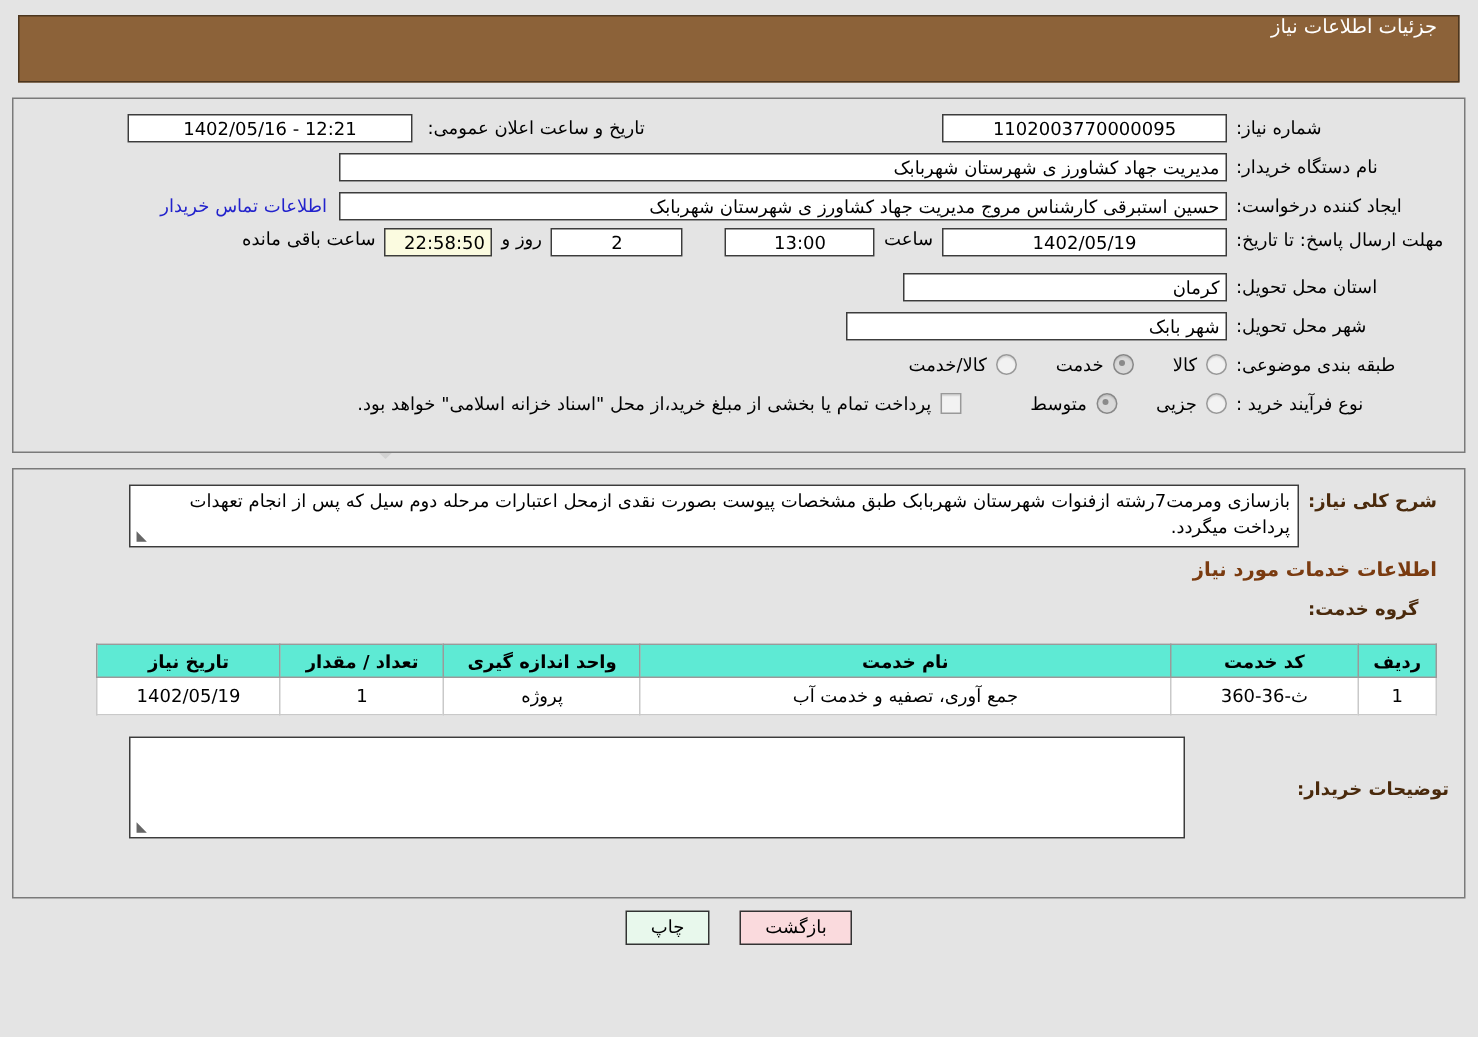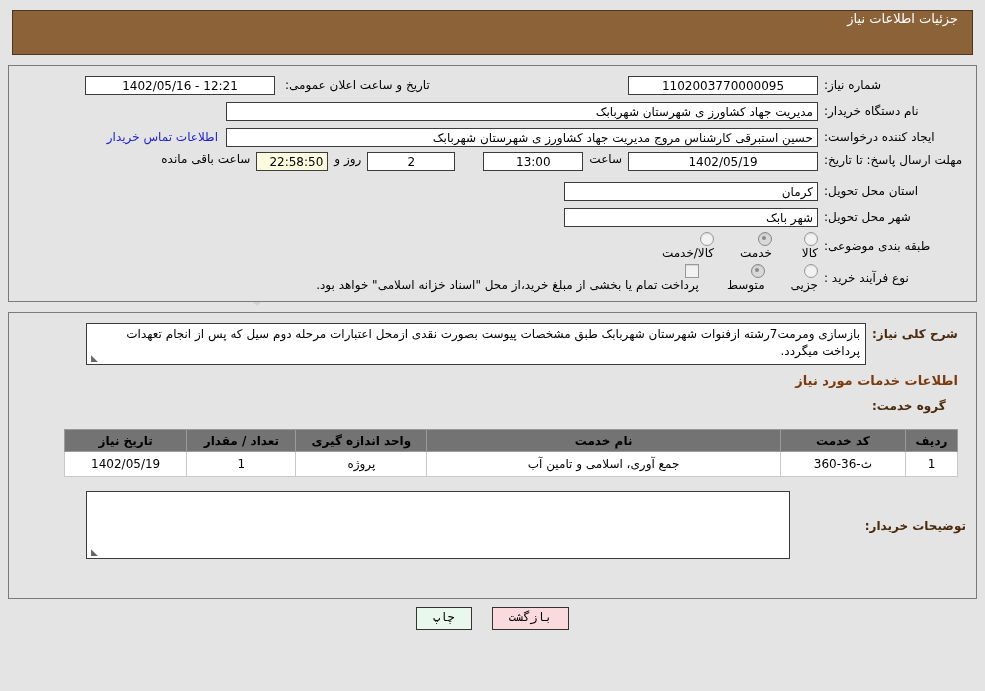--- a/index.html
+++ b/index.html
@@ -134,24 +134,23 @@
     font-size: 12px;
     white-space: nowrap;
     cursor: pointer;
     padding: 0 8px;
   }
 
   
   .radio-group { display: flex; align-items: center; }
   .radio-opt {
     display: flex;
-    align-items: flex-start;
+    align-items: center;
     margin-left: 26px;
     white-space: nowrap;
-    flex-direction: column;
   }
   .radio {
     width: 12px; height: 12px;
     border-radius: 50%;
     border: 1px solid #999;
     background: #f2f2f2;
     box-shadow: inset 0 1px 1px rgba(0,0,0,0.12);
     margin-left: 6px;
     flex: none;
     position: relative;
@@ -215,21 +214,21 @@
 
   
   table.items {
     border-collapse: collapse;
     width: 894px;
     margin: 0 0 0 0;
     background: #fff;
     font-size: 12px;
   }
   table.items th {
-    background: #737373;
+    background: #5eead4;
     border: 1px solid #9a9a9a;
     color: #000;
     font-weight: bold;
     height: 21px;
     padding: 0 6px;
     font-size: 12px;
   }
   table.items td {
     background: #ffffff;
     border: 1px solid #c9c9c9;
@@ -247,21 +246,21 @@
     justify-content: center;
     gap: 20px;
     position: relative;
     z-index: 10;
   }
   .btn {
     border: 1px solid #333;
     font-size: 12px;
     padding: 3px 16px;
     cursor: pointer;
-    font-family: Liberation Mono, monospace;
+    font-family: Liberation Sans, sans-serif;
     line-height: 15px;
   }
   .btn-print  { background: #e8f8ec; }
   .btn-back   { background: #fadadd; }
 </style>
 </head>
 <body>
 
 <div class="watermark">
   <div class="wm-shield"></div>
@@ -302,21 +301,21 @@
     <div class="fld center" style="width:100px">13:00</div>
     <div style="width:28px"></div>
     <div class="fld center" style="width:88px">2</div>
     <div class="lbl-mid">روز و</div>
     <div class="fld center yellow" style="width:72px">22:58:50</div>
     <div class="lbl-mid">ساعت باقی مانده</div>
   </div>
 
   <div class="row">
     <div class="lbl lbl-w">استان محل تحویل:</div>
-    <div class="fld right" style="width:254px">کرمان</div>
+    <div class="fld right" style="width:216px">کرمان</div>
   </div>
 
   <div class="row">
     <div class="lbl lbl-w">شهر محل تحویل:</div>
     <div class="fld right" style="width:254px">شهر بابک</div>
   </div>
 
   <div class="row">
     <div class="lbl lbl-w">طبقه بندی موضوعی:</div>
     <div class="radio-group">
@@ -340,21 +339,21 @@
     <div class="radio-group">
       <label class="radio-opt">
         <span class="radio"></span>
         <span>جزیی</span>
       </label>
       <label class="radio-opt">
         <span class="radio on"></span>
         <span>متوسط</span>
       </label>
     </div>
-    <label class="radio-opt" style="margin-right:2px;margin-left:0">
+    <label class="radio-opt" style="margin-right:20px;margin-left:0">
       <span class="chk"></span>
       <span class="chk-text">پرداخت تمام یا بخشی از مبلغ خرید،از محل "اسناد خزانه اسلامی" خواهد بود.</span>
     </label>
   </div>
 
 </div>
 
 <div class="panel panel-bottom">
 
   <div class="row" style="align-items:flex-start">
@@ -379,21 +378,21 @@
         <th style="width:384px">نام خدمت</th>
         <th style="width:130px">واحد اندازه گیری</th>
         <th style="width:105px">تعداد / مقدار</th>
         <th style="width:115px">تاریخ نیاز</th>
       </tr>
     </thead>
     <tbody>
       <tr>
         <td>1</td>
         <td>ث-36-360</td>
-        <td>جمع آوری، اسلامی و تامین آب</td>
+        <td>جمع آوری، تصفیه و خدمت آب</td>
         <td>پروژه</td>
         <td>1</td>
         <td>1402/05/19</td>
       </tr>
     </tbody>
   </table>
 
   <div class="row" style="align-items:flex-start;margin-top:14px">
     <div class="sec-label dark" style="width:94px;padding-top:28px">توضیحات خریدار:</div>
     <div class="textarea-box" style="width:704px;height:68px;margin-right:76px">

